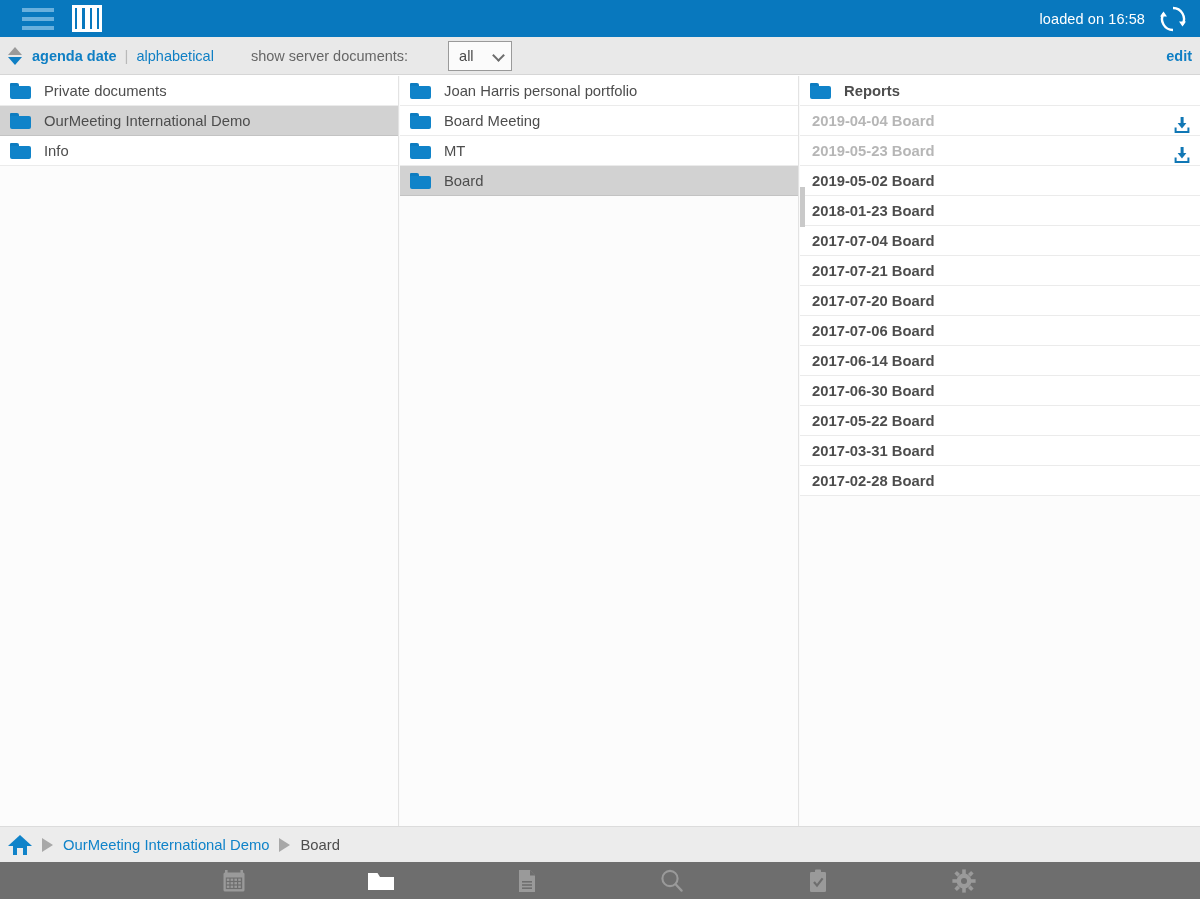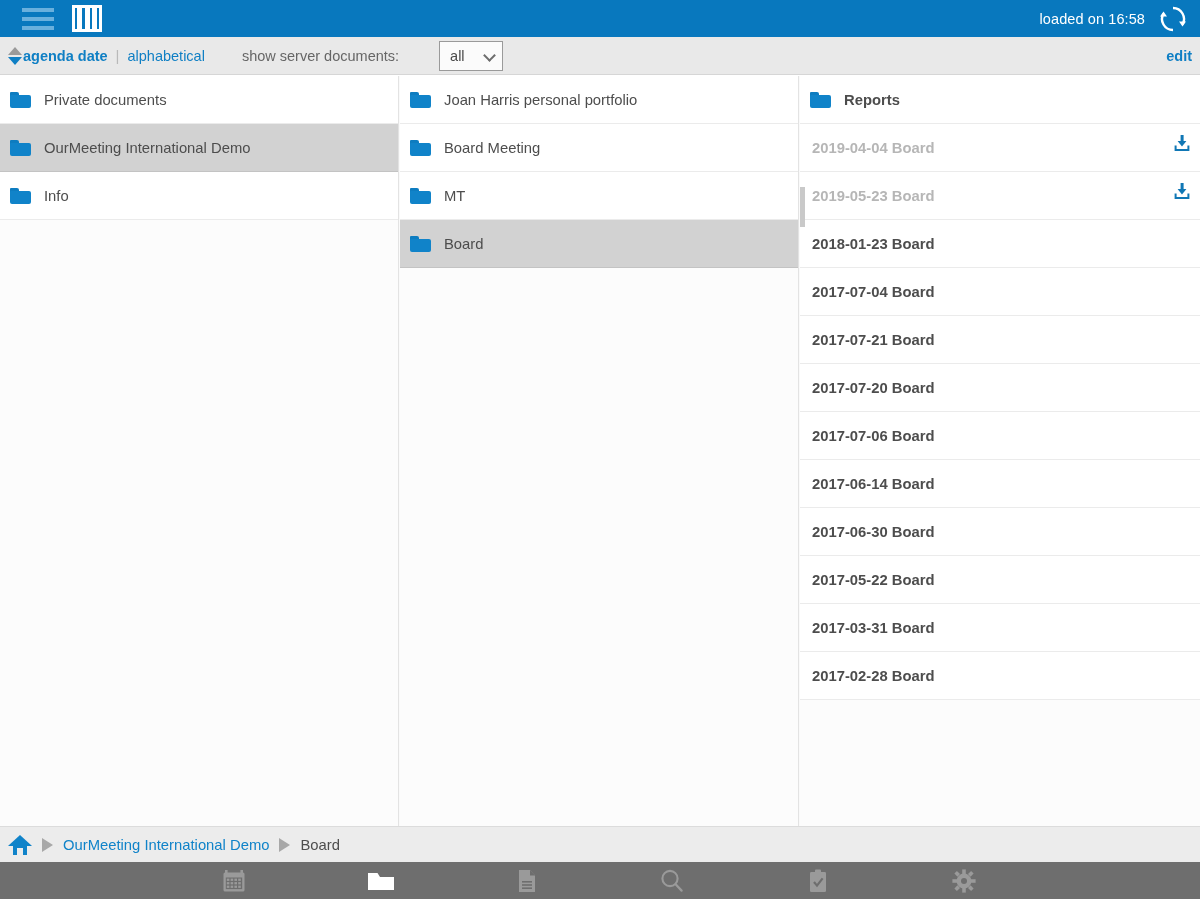--- a/index.html
+++ b/index.html
@@ -38,21 +38,21 @@
     background: #e9e9e9; border-bottom: 1px solid #d6d6d6;
     display: flex; align-items: center;
   }
   .sortarrows { margin-left: 7px; width: 16px; height: 28px; display: flex;
     flex-direction: column; align-items: center; justify-content: center; cursor: pointer; }
   .tri-up { width: 0; height: 0; border-left: 7px solid transparent; border-right: 7px solid transparent;
             border-bottom: 8px solid #9a9a9a; margin-bottom: 2px; }
   .tri-dn { width: 0; height: 0; border-left: 7px solid transparent; border-right: 7px solid transparent;
             border-top: 8px solid #0f7fc4; }
   .sortlink { font-size: 14.5px; color: #0f7fc4; cursor: pointer; }
-  .sortlink.active { font-weight: bold; }
+  .sortlink.active { font-weight: bold; margin-left: 9px; }
   .sortsep { color: #b9b9b9; margin: 0 8px; font-size: 15px; }
   .showlabel { margin-left: 37px; font-size: 14.5px; color: #666666; }
   .selwrap { margin-left: 11px; position: relative; }
   .selbox {
     width: 64px; height: 30px; background: #fbfbfb; border: 1px solid #9a9a9a;
     display: flex; align-items: center; padding-left: 10px;
     font-size: 14.5px; color: #4a4a4a; cursor: pointer; margin-left: 29px;
   }
   .chev { position: absolute; right: 9px; top: 10px; width: 9px; height: 9px;
     border-right: 2px solid #6d6d6d; border-bottom: 2px solid #6d6d6d; transform: rotate(45deg); }
@@ -61,21 +61,21 @@
   
   .columns { position: absolute; left: 0; top: 76px; width: 1200px; height: 750px; background: #fafafa; }
   .col { position: absolute; top: 0; height: 750px; background: #ffffff; overflow: hidden; }
   .col1 { left: 0;   width: 399px; border-right: 1px solid #e3e3e3; }
   .col2 { left: 400px; width: 399px; border-right: 1px solid #e3e3e3; }
   .col3 { left: 800px; width: 400px; font-weight: bold; }
   .colfill { position:absolute; left:0; right:0; bottom:0; top:0; background:#fcfcfc; z-index:0; }
   .rowsbox { position: relative; z-index: 1; }
 
   .row {
-    position: relative; height: 48px; display: flex; align-items: center;
+    position: relative; height: 30px; display: flex; align-items: center;
     border-bottom: 1px solid #ebebeb; background: #ffffff; cursor: pointer;
   }
   .row.selected { background: #d2d2d2; border-bottom-color: #c3c3c3; }
   .row .folder { margin-left: 10px; width: 21px; height: 16px; position: relative; flex: 0 0 auto; }
   .row .label { margin-left: 13px; font-size: 14.8px; color: #4d4d4d; white-space: nowrap; }
   .row.dim .label { color: #b6b6b6; }
   .row .dl { position: absolute; right: 8px; top: 9px; width: 20px; height: 20px; cursor: pointer; }
   .row.docrow .label { margin-left: 12px; }
 
   
@@ -236,20 +236,23 @@
                 <path d="M3.6 12.5 L3.6 17 L16.4 17 L16.4 12.5" fill="none" stroke="#1077b5" stroke-width="2"></path>
               </svg></span>
           </div>
           <div class="row dim docrow">
             <span class="label">2019-05-23 Board</span>
             <span class="dl"><svg width="20" height="20" viewBox="0 0 20 20">
                 <rect x="8.6" y="2" width="3" height="7" fill="#1077b5"></rect>
                 <polygon points="5.6,8 14.4,8 10,13.5" fill="#1077b5"></polygon>
                 <path d="M3.6 12.5 L3.6 17 L16.4 17 L16.4 12.5" fill="none" stroke="#1077b5" stroke-width="2"></path>
               </svg></span>
+          </div>
+          <div class="row docrow">
+            <span class="label">2019-05-02 Board</span>
           </div>
           <div class="row docrow">
             <span class="label">2018-01-23 Board</span>
           </div>
           <div class="row docrow">
             <span class="label">2017-07-04 Board</span>
           </div>
           <div class="row docrow">
             <span class="label">2017-07-21 Board</span>
           </div>

